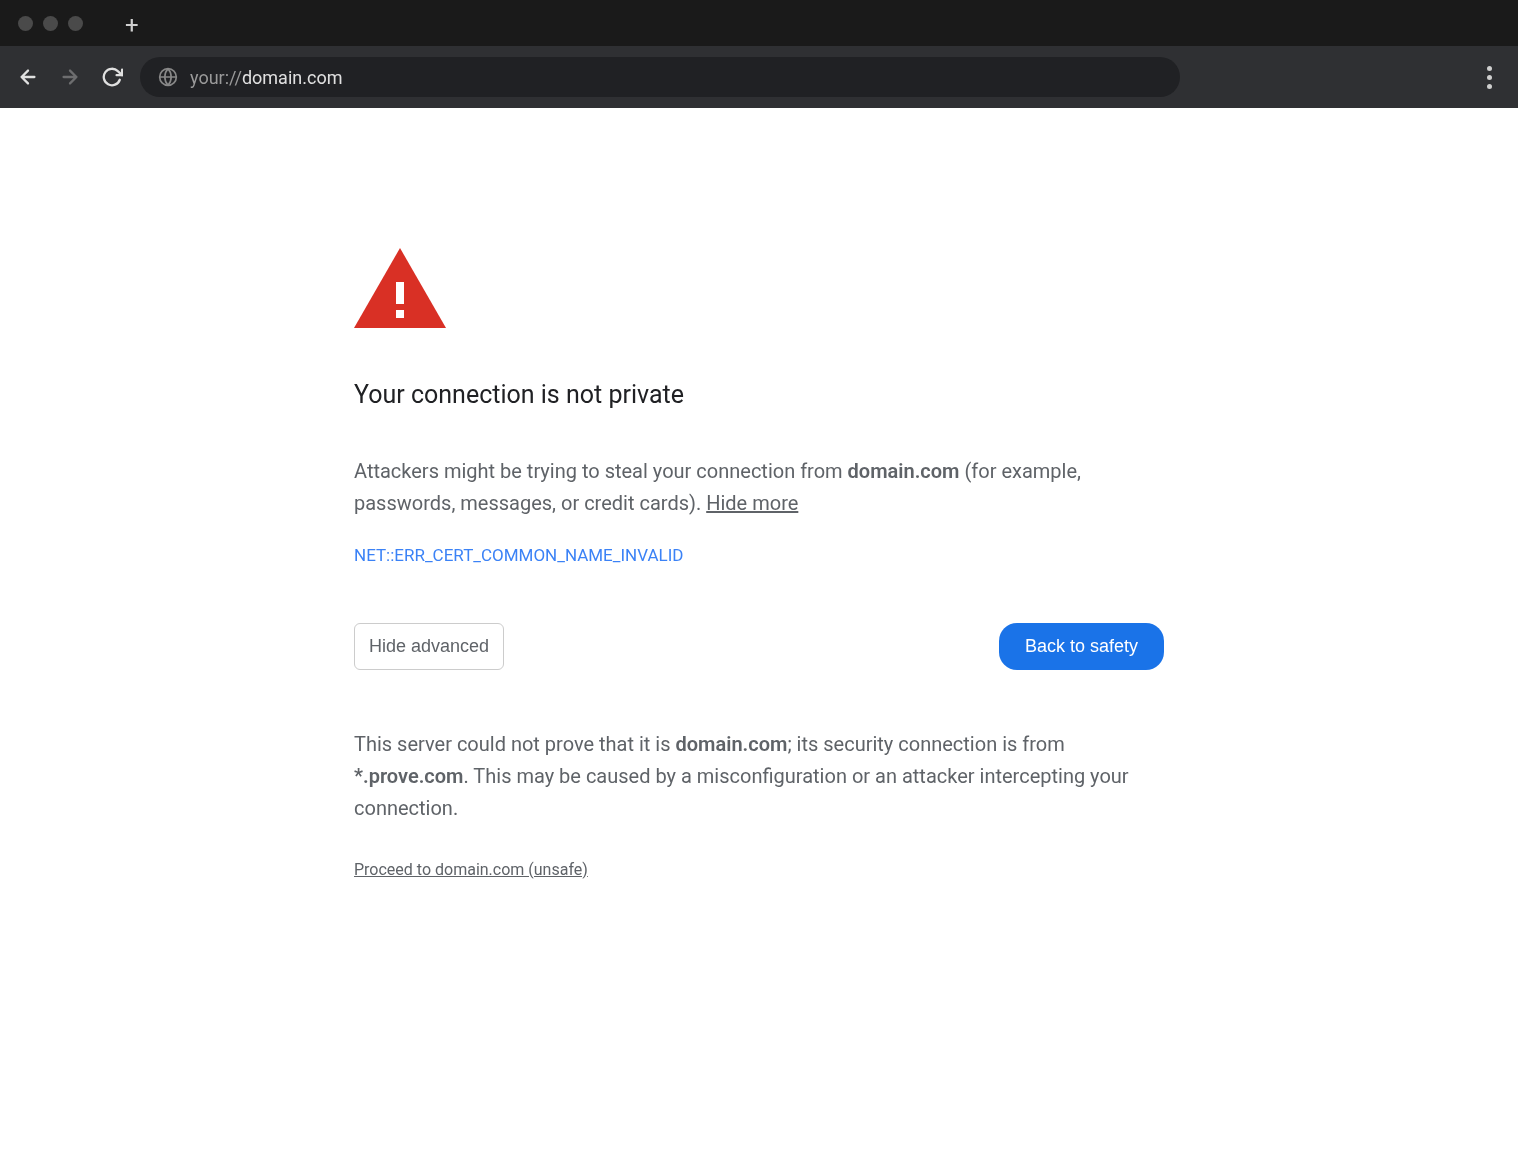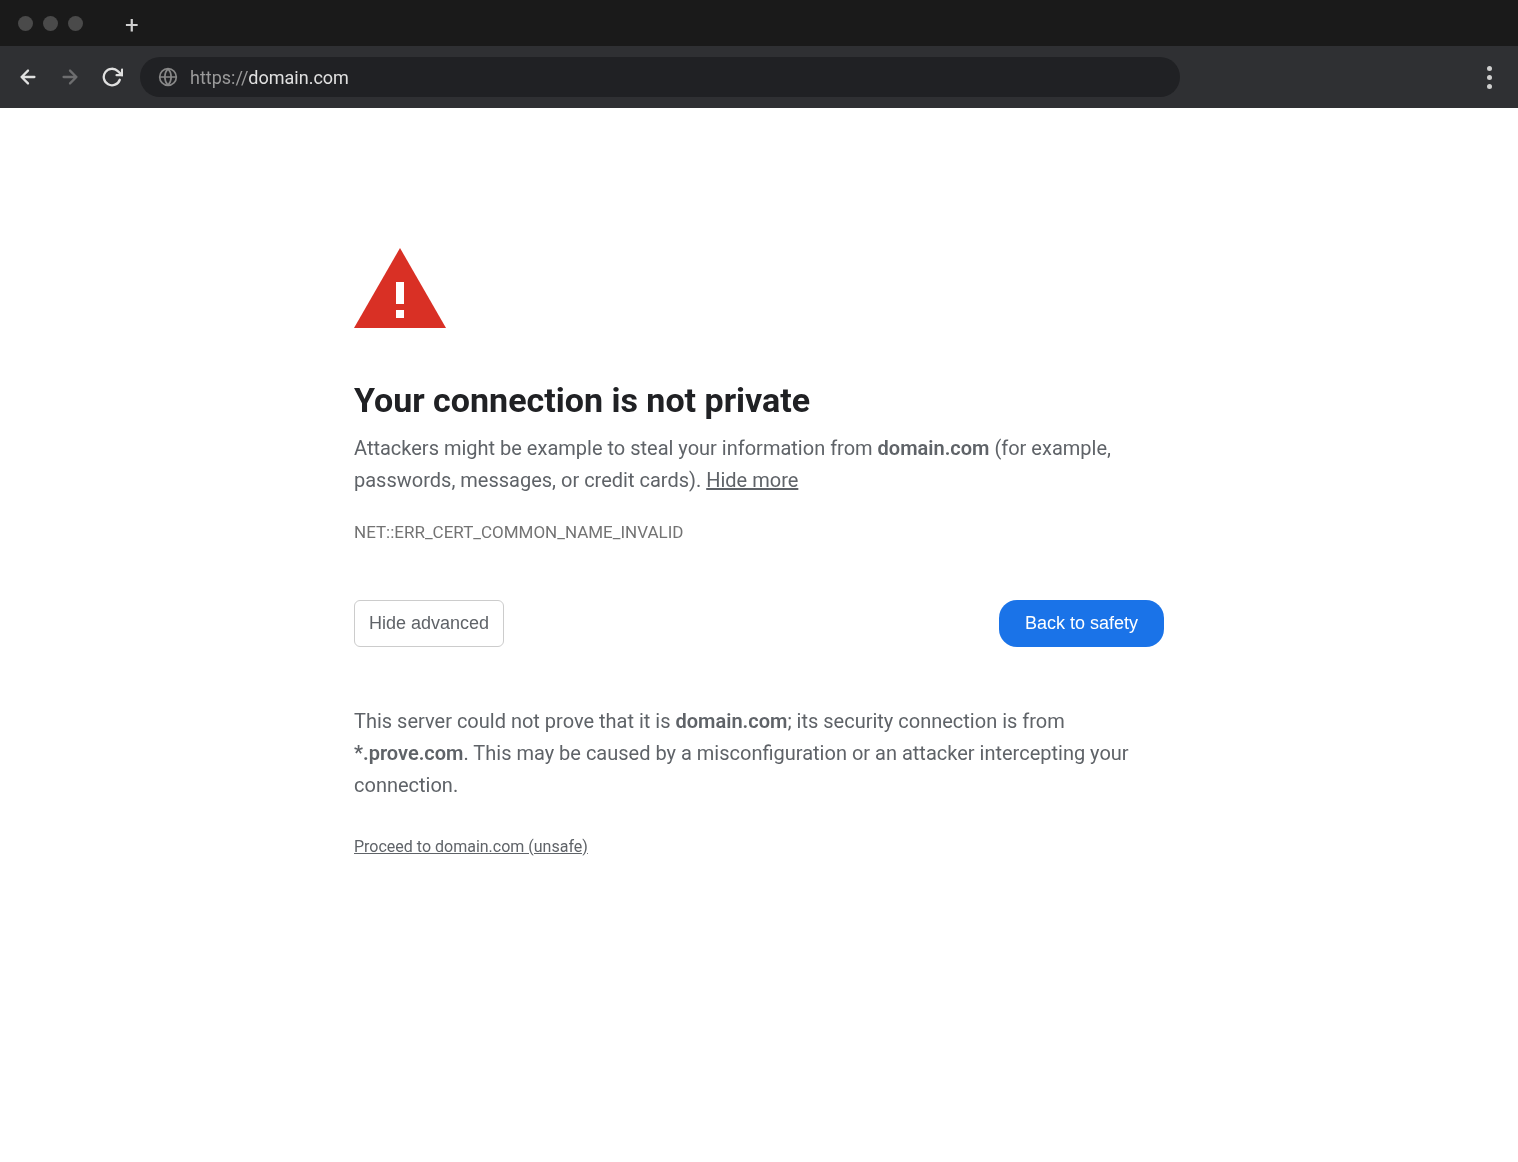--- a/index.html
+++ b/index.html
@@ -128,43 +128,43 @@
       display: flex;
       justify-content: center;
     }
     .error-container {
       width: 810px;
     }
     .warning-icon {
       margin-bottom: 48px;
     }
     .heading {
-      font-size: 34px;
-      font-weight: 700;
+      font-size: 25px;
+      font-weight: 400;
       color: #202124;
-      margin-bottom: 12px;
+      margin-bottom: 46px;
     }
     .description {
       font-size: 20px;
       color: #5f6368;
       line-height: 1.6;
       margin-bottom: 26px;
     }
     .description .bold {
       font-weight: 600;
       color: #5f6368;
     }
     .learn-more {
       color: #5f6368;
       text-decoration: underline;
       cursor: pointer;
     }
     .error-code {
       font-size: 17px;
-      color: #737373;
+      color: #3b82f6;
       margin-bottom: 58px;
     }
     .button-row {
       display: flex;
       justify-content: space-between;
       align-items: center;
       margin-bottom: 58px;
     }
     .btn-secondary {
       background: #fff;
@@ -231,21 +231,21 @@
       </svg>
     </div>
     <div class="address-bar">
       <span class="address-icon">
         <svg width="20" height="20" viewBox="0 0 24 24" fill="none" stroke="#888" stroke-width="2">
           <circle cx="12" cy="12" r="10"></circle>
           <path d="M2 12h20M12 2a15 15 0 0 1 0 20M12 2a15 15 0 0 0 0 20"></path>
         </svg>
       </span>
       <span class="url-text">
-        <span>https://</span><span class="domain">domain.com</span>
+        <span>your://</span><span class="domain">domain.com</span>
       </span>
     </div>
     <div class="menu-dots">
       <span></span>
         <span></span>
         <span></span>
     </div>
   </div>
 </div>
 
@@ -253,21 +253,21 @@
   <div class="error-container">
     <div class="warning-icon">
       <svg width="92" height="80" viewBox="0 0 92 80">
         <polygon points="46,0 92,80 0,80" fill="#d93025"></polygon>
         <rect x="42" y="34" width="8" height="22" fill="#fff"></rect>
         <rect x="42" y="62" width="8" height="8" fill="#fff"></rect>
       </svg>
     </div>
     <h1 class="heading">Your connection is not private</h1>
     <p class="description">
-      <span>Attackers might be example to steal your information from </span><span class="bold">domain.com</span><span> (for example, passwords, messages, or credit cards). </span><a class="learn-more">Hide more</a>
+      <span>Attackers might be trying to steal your connection from </span><span class="bold">domain.com</span><span> (for example, passwords, messages, or credit cards). </span><a class="learn-more">Hide more</a>
     </p>
     <div class="error-code">NET::ERR_CERT_COMMON_NAME_INVALID</div>
     <div class="button-row">
       <button class="btn-secondary">Hide advanced</button>
       <button class="btn-primary">Back to safety</button>
     </div>
     <p class="advanced-text">
       <span>This server could not prove that it is </span><span class="bold">domain.com</span><span>; its security connection is from </span><span class="bold">*.prove.com</span><span>. This may be caused by a misconfiguration or an attacker intercepting your connection.</span>
     </p>
     <a class="proceed-link">Proceed to domain.com (unsafe)</a>

